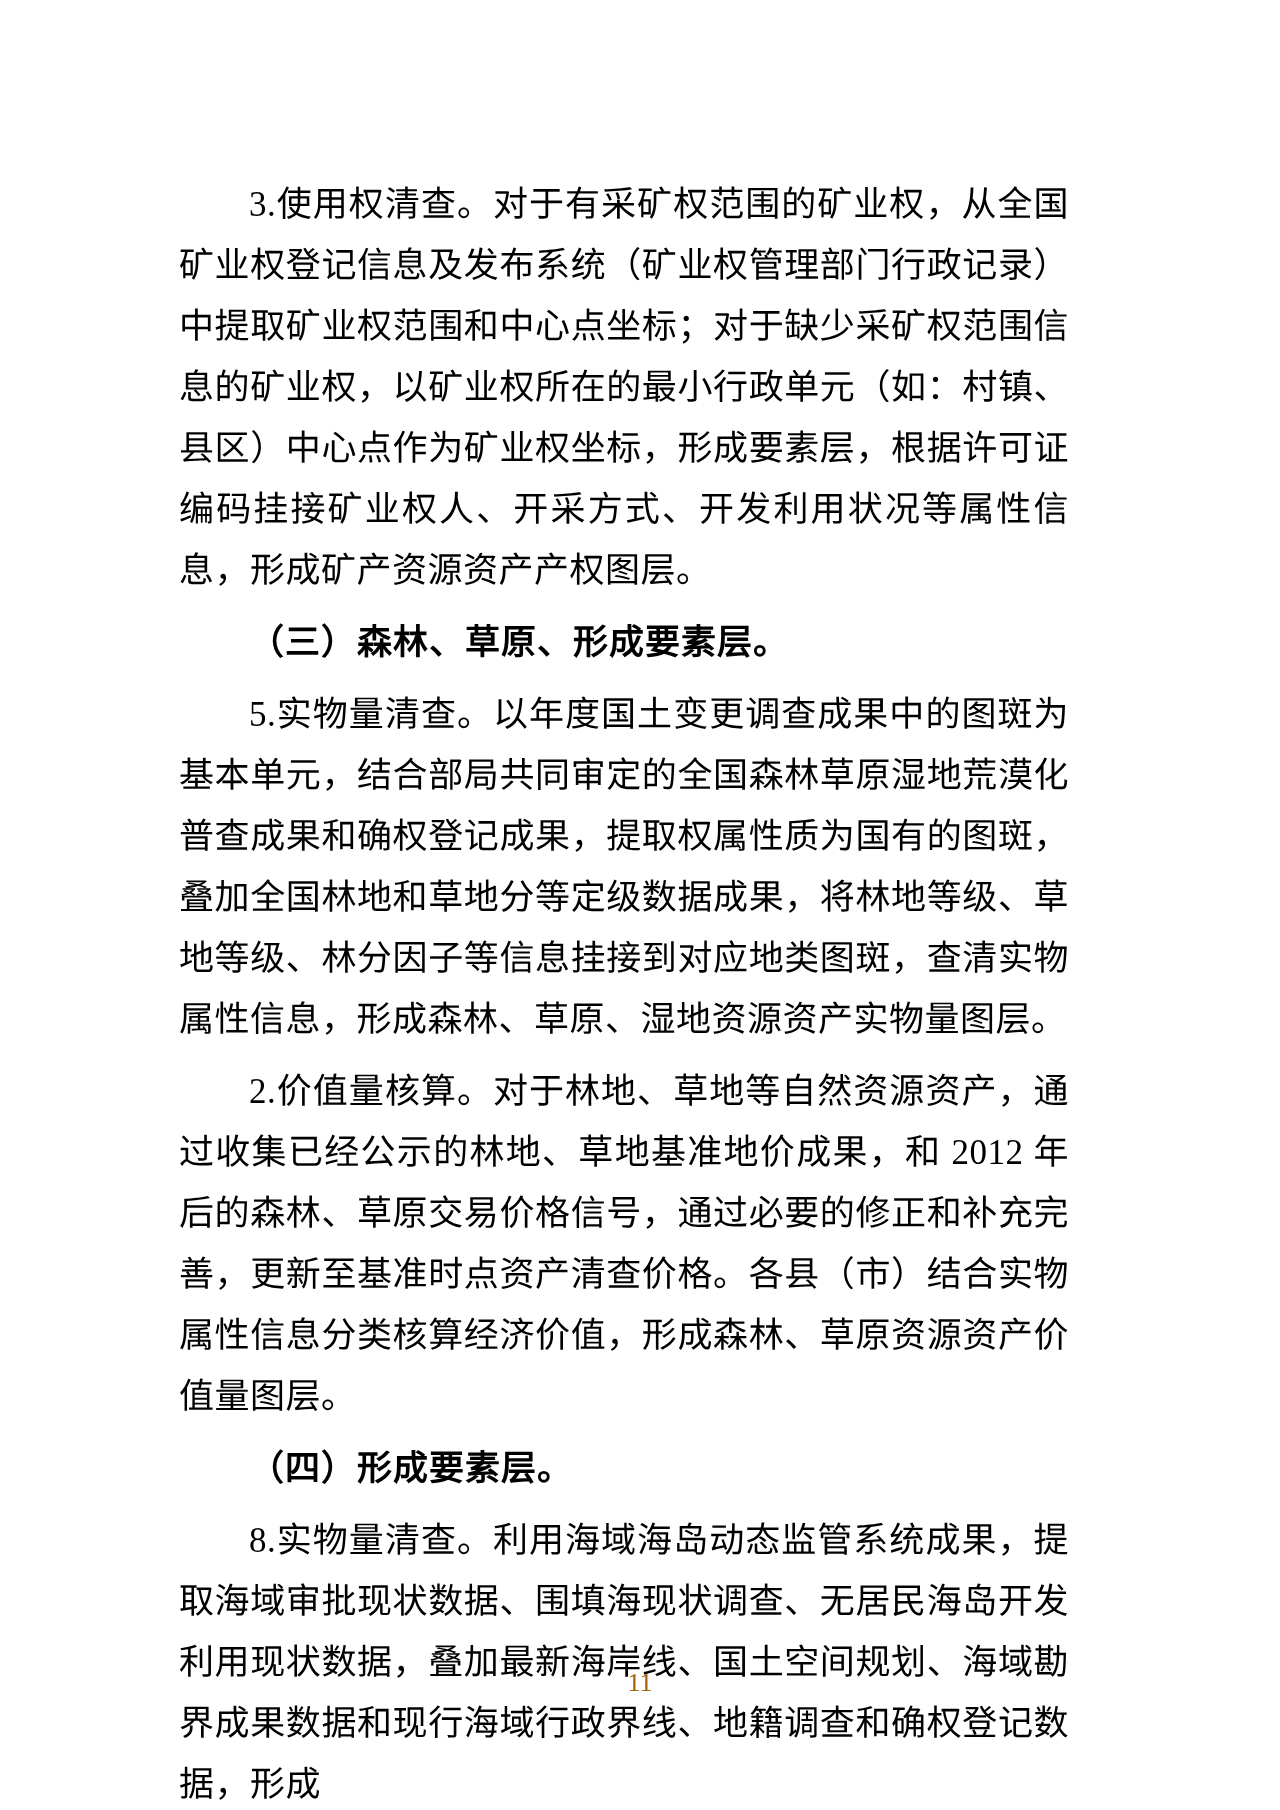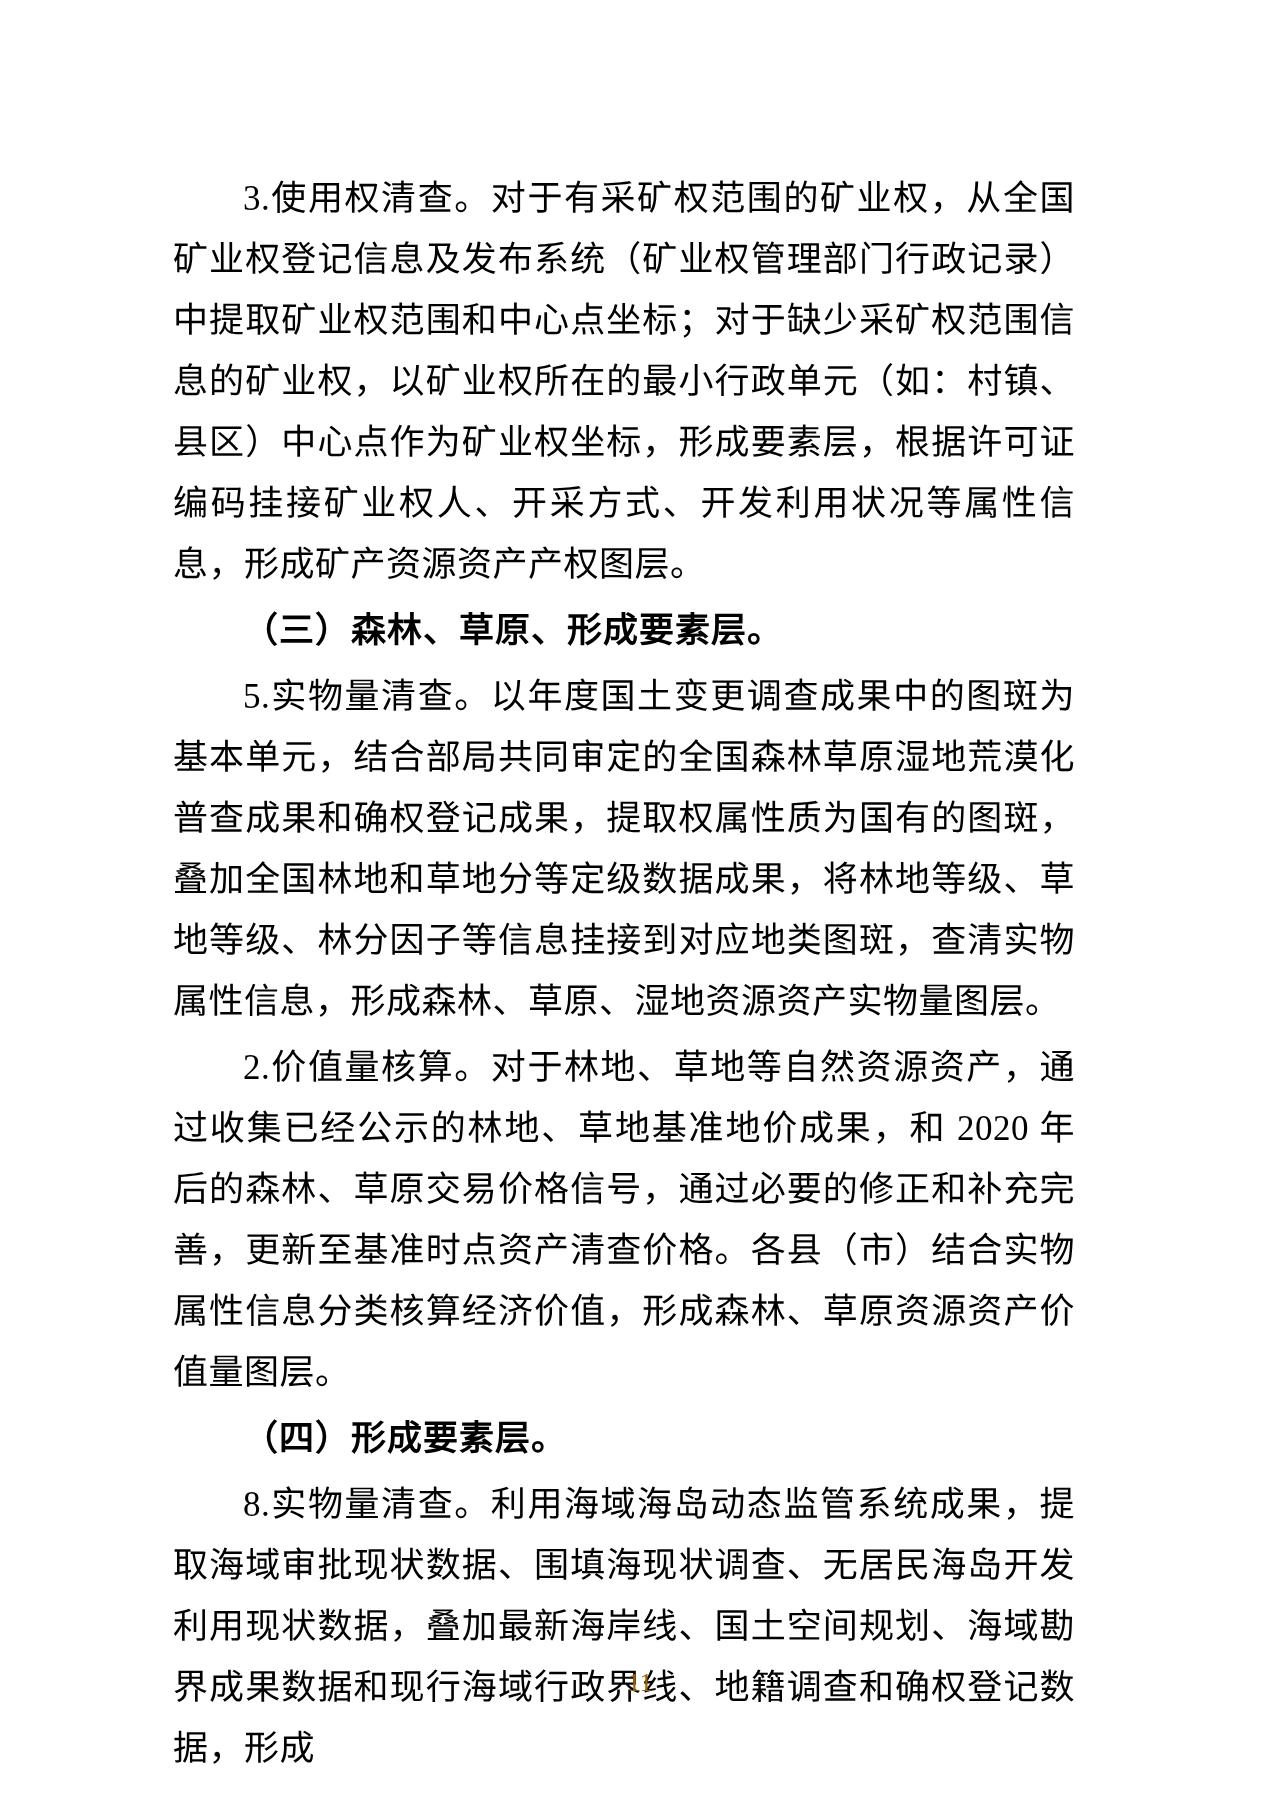--- a/index.html
+++ b/index.html
@@ -16,21 +16,21 @@
     font-family: "Liberation Serif", "DejaVu Serif", serif;
     overflow: hidden;
   }
   .content {
     position: absolute;
     left: 168px;
     top: 163px;
     width: 912px;
   }
   .para {
-    margin: 5px;
+    margin: 11px;
     font-size: 35px;
     line-height: 61px;
     text-align: justify;
     text-justify: inter-ideograph;
     text-indent: 70px;
     letter-spacing: 0.5px;
     font-weight: 400;
   }
   .para.heading {
     font-weight: 700;
@@ -49,18 +49,18 @@
   }
 </style>
 </head>
 <body>
 
 <div class="page">
   <div class="content">
     <p class="para body">3.使用权清查。对于有采矿权范围的矿业权，从全国矿业权登记信息及发布系统（矿业权管理部门行政记录）中提取矿业权范围和中心点坐标；对于缺少采矿权范围信息的矿业权，以矿业权所在的最小行政单元（如：村镇、县区）中心点作为矿业权坐标，形成要素层，根据许可证编码挂接矿业权人、开采方式、开发利用状况等属性信息，形成矿产资源资产产权图层。</p>
     <p class="para heading">（三）森林、草原、形成要素层。</p>
     <p class="para body">5.实物量清查。以年度国土变更调查成果中的图斑为基本单元，结合部局共同审定的全国森林草原湿地荒漠化普查成果和确权登记成果，提取权属性质为国有的图斑，叠加全国林地和草地分等定级数据成果，将林地等级、草地等级、林分因子等信息挂接到对应地类图斑，查清实物属性信息，形成森林、草原、湿地资源资产实物量图层。</p>
-    <p class="para body">2.价值量核算。对于林地、草地等自然资源资产，通过收集已经公示的林地、草地基准地价成果，和 2020 年后的森林、草原交易价格信号，通过必要的修正和补充完善，更新至基准时点资产清查价格。各县（市）结合实物属性信息分类核算经济价值，形成森林、草原资源资产价值量图层。</p>
+    <p class="para body">2.价值量核算。对于林地、草地等自然资源资产，通过收集已经公示的林地、草地基准地价成果，和 2012 年后的森林、草原交易价格信号，通过必要的修正和补充完善，更新至基准时点资产清查价格。各县（市）结合实物属性信息分类核算经济价值，形成森林、草原资源资产价值量图层。</p>
     <p class="para heading">（四）形成要素层。</p>
     <p class="para body">8.实物量清查。利用海域海岛动态监管系统成果，提取海域审批现状数据、围填海现状调查、无居民海岛开发利用现状数据，叠加最新海岸线、国土空间规划、海域勘界成果数据和现行海域行政界线、地籍调查和确权登记数据，形成</p>
   </div>
   <div class="page-number">11</div>
 </div>
 
 </body></html>

